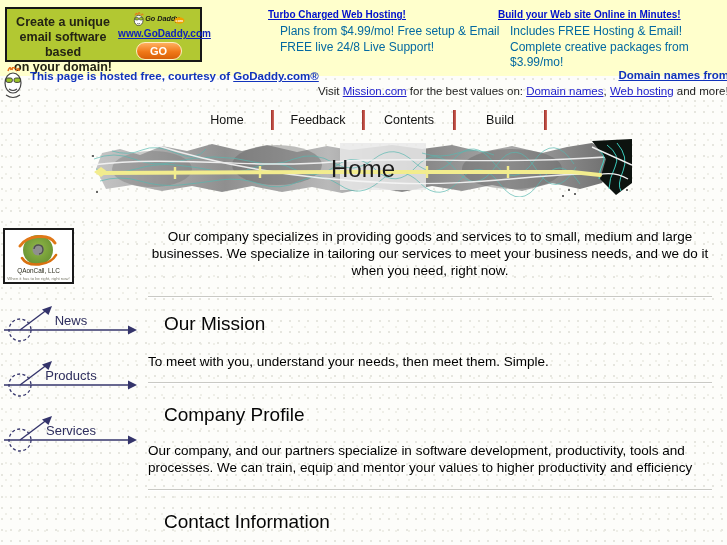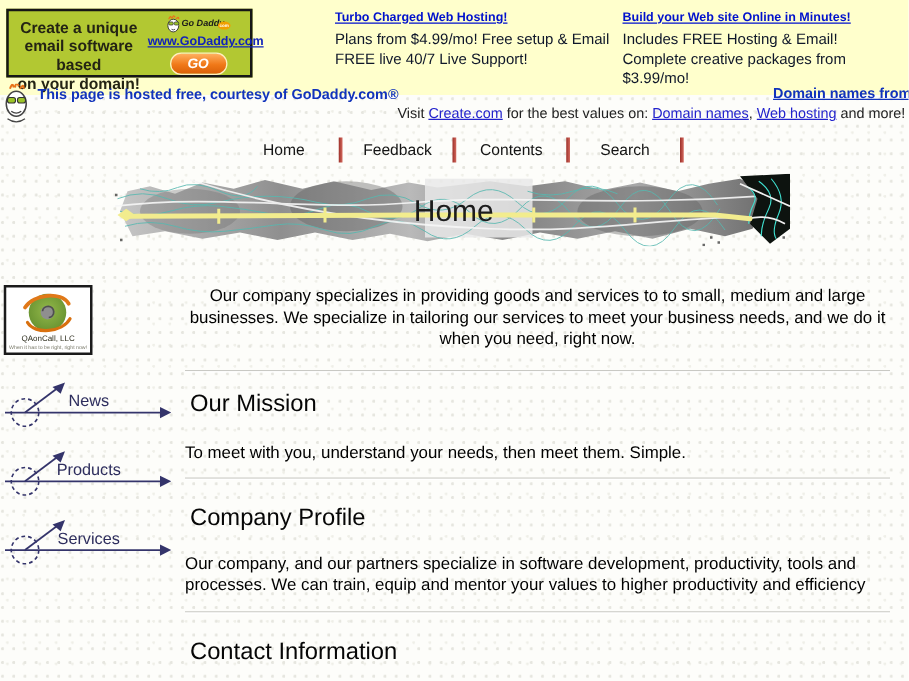--- a/index.html
+++ b/index.html
@@ -14,32 +14,32 @@
   
   #ad-band{position:absolute;left:0;top:0;width:727px;height:76px;background:#ffffcc;}
   #email-ad{position:absolute;left:5px;top:7px;width:193px;height:51px;
     background:#b2c832;border:2px solid #161616;display:flex;}
   .email-text{width:112px;padding-top:6px;text-align:center;
     font-size:12.5px;font-weight:bold;color:#242414;line-height:15px;}
   .email-right{width:79px;display:flex;flex-direction:column;align-items:center;padding-top:2px;}
   .gd-url{font-size:10px;font-weight:bold;color:#1122bb;text-decoration:underline;margin-top:1px;margin-left:12px;}
   .go-btn{margin-top:3px;width:44px;height:16px;border-radius:9px;
     background:linear-gradient(#ffb060,#f07818 55%,#d96008);border:1px solid #fff0c0;
-    color:#fff;font-weight:bold;font-size:11px;text-align:center;line-height:16px;cursor:pointer;font-style:italic;}
+    color:#fff;font-weight:bold;font-size:11px;text-align:center;line-height:16px;cursor:pointer;}
   .ad-col{position:absolute;top:9px;}
   .ad-col.mid{left:268px;}
   .ad-col.right{left:498px;}
   .ad-headline{font-size:10px;font-weight:bold;color:#0011cc;text-decoration:underline;margin-bottom:4px;cursor:pointer;}
-  .ad-line{font-size:12px;color:#0f172a;line-height:15.5px;}
+  .ad-line{font-size:12px;color:#0369a1;line-height:15.5px;margin-left:12px;}
 
   
   #hosted-band{position:absolute;left:0;top:66px;width:727px;height:37px;}
   .gd-guy{position:absolute;left:2px;top:1px;}
   .hosted-line1{position:absolute;left:30px;top:4px;font-size:11.5px;font-weight:bold;color:#1133bb;white-space:nowrap;}
-  .hosted-line1 .lnk{cursor:pointer;}
+  .hosted-line1 .lnk{text-decoration:underline;cursor:pointer;}
   .copyright{position:absolute;left:30px;top:19px;font-size:11.5px;color:#777;white-space:nowrap;}
   .domains-link{position:absolute;right:-2px;top:3px;font-size:11.5px;font-weight:bold;
     color:#1133bb;text-decoration:underline;white-space:nowrap;cursor:pointer;}
   .visit-line{position:absolute;left:318px;top:19px;font-size:11.5px;color:#222;white-space:nowrap;}
   .visit-line .vlnk{color:#2222cc;text-decoration:underline;cursor:pointer;}
 
   
   #nav-band{position:absolute;left:0;top:103px;width:727px;height:36px;}
   #nav-row{position:absolute;left:183px;top:7px;display:flex;align-items:center;}
   .nav-item{width:88px;text-align:center;font-size:12.5px;color:#141414;cursor:pointer;}
@@ -52,21 +52,21 @@
   #logo-box{position:absolute;left:3px;top:228px;width:67px;height:52px;background:#fff;
     border:2px solid #1a1a1a;cursor:pointer;}
   .side-btn{position:absolute;left:3px;cursor:pointer;}
   #side-btn-0{top:305px;} #side-btn-1{top:360px;} #side-btn-2{top:415px;}
   .side-label{font-size:13px;fill:#2e2e5e;font-family:"Liberation Sans",sans-serif;}
 
   
   #main{position:absolute;left:148px;top:222px;width:564px;color:#000;}
   #main p{font-size:13.5px;line-height:17px;margin:0;}
   .intro{margin-top:6px !important;text-align:center;}
-  h2{font-size:19px;font-weight:400;margin:4px;color:#060606;}
+  h2{font-size:19px;font-weight:400;margin:16px;color:#060606;}
   hr{height:0;border:none;border-top:1px solid #c9c9c4;border-bottom:1px solid #ffffff;}
   .d1{margin:17px 0 0;} .d2{margin:12px 0 0;} .d3{margin:13px 0 0;}
   .h-mission{margin-top:15px;} .p-mission{margin-top:18px !important;}
   .h-profile{margin-top:20px;} .p-profile{margin-top:16px !important;}
   .h-contact{margin-top:20px;}
 </style>
 </head>
 <body>
 
 <div id="page">
@@ -91,21 +91,21 @@
           <text x="64" y="15" text-anchor="middle" font-family="Liberation Sans,sans-serif" font-size="5" font-weight="bold" fill="#fff">com</text>
         </svg>
         <div class="gd-url">www.GoDaddy.com</div>
         <div class="go-btn">GO</div>
       </div>
     </div>
 
     <div class="ad-col mid">
       <div class="ad-headline">Turbo Charged Web Hosting!</div>
       <div class="ad-line">Plans from $4.99/mo! Free setup &amp; Email</div>
-      <div class="ad-line">FREE live 40/7 Live Support!</div>
+      <div class="ad-line">FREE live 24/8 Live Support!</div>
     </div>
 
     <div class="ad-col right">
       <div class="ad-headline">Build your Web site Online in Minutes!</div>
       <div class="ad-line">Includes FREE Hosting &amp; Email!</div>
       <div class="ad-line">Complete creative packages from $3.99/mo!</div>
     </div>
   </div>
 
   <div id="hosted-band">
@@ -115,33 +115,33 @@
       <rect x="4" y="11" width="6.4" height="4.4" rx="1.8" fill="#9cc42a" stroke="#333" stroke-width="0.9"></rect>
       <rect x="12" y="11" width="6.4" height="4.4" rx="1.8" fill="#9cc42a" stroke="#333" stroke-width="0.9"></rect>
       <path d="M7,22 q4,3 8,0" stroke="#444" stroke-width="1.1" fill="none"></path>
       <path d="M4,28 q7,5 14,0" stroke="#444" stroke-width="1.1" fill="none"></path>
     </svg>
     <div class="hosted-line1">
       <span>This page is hosted free, courtesy of </span><span class="lnk">GoDaddy.com®</span>
     </div>
     <div class="domains-link">Domain names from</div>
     <div class="visit-line">
-      <span>Visit </span><span class="vlnk">Create.com</span><span> for the best values on: </span><span class="vlnk">Domain names</span><span>, </span><span class="vlnk">Web hosting</span><span> and more! See </span>
+      <span>Visit </span><span class="vlnk">Mission.com</span><span> for the best values on: </span><span class="vlnk">Domain names</span><span>, </span><span class="vlnk">Web hosting</span><span> and more! See </span>
     </div>
   </div>
 
   <div id="nav-band">
     <div id="nav-row">
       <div class="nav-item">Home</div>
       <div class="nav-sep"></div>
       <div class="nav-item">Feedback</div>
       <div class="nav-sep"></div>
       <div class="nav-item">Contents</div>
       <div class="nav-sep"></div>
-      <div class="nav-item">Search</div>
+      <div class="nav-item">Build</div>
       <div class="nav-sep"></div>
     </div>
   </div>
 
   <div id="hero">
     <svg width="540" height="58" viewBox="0 0 540 58">
       <defs>
         <linearGradient id="gGray" x1="0" y1="0" x2="1" y2="0">
           <stop offset="0" stop-color="#c6c6c6"></stop>
             <stop offset="0.25" stop-color="#8f8f8f"></stop>

